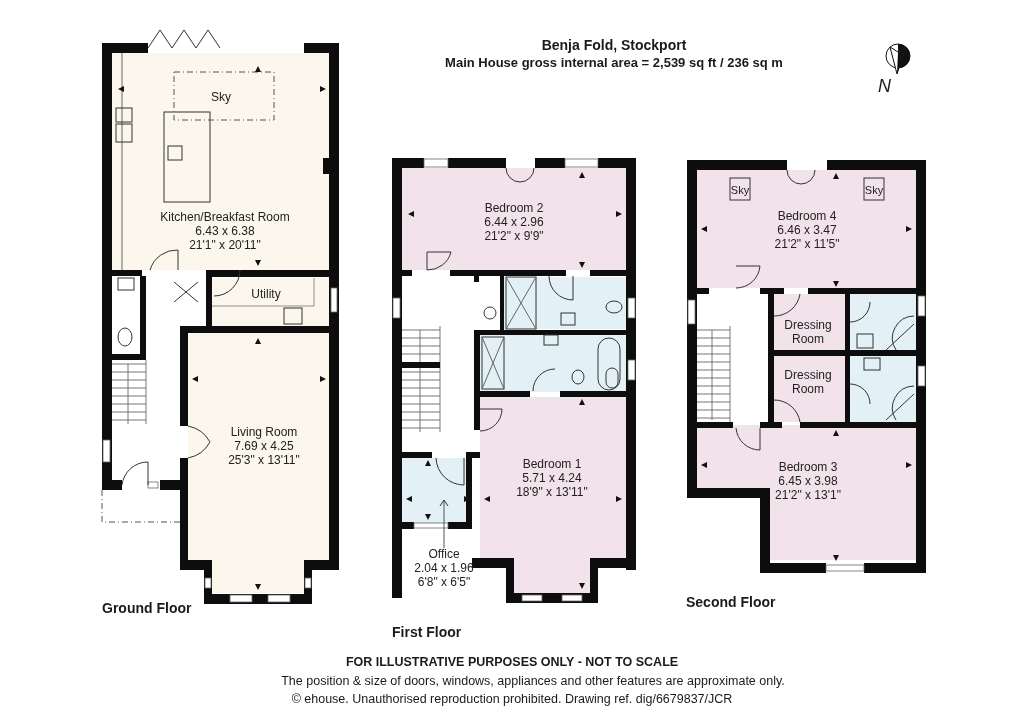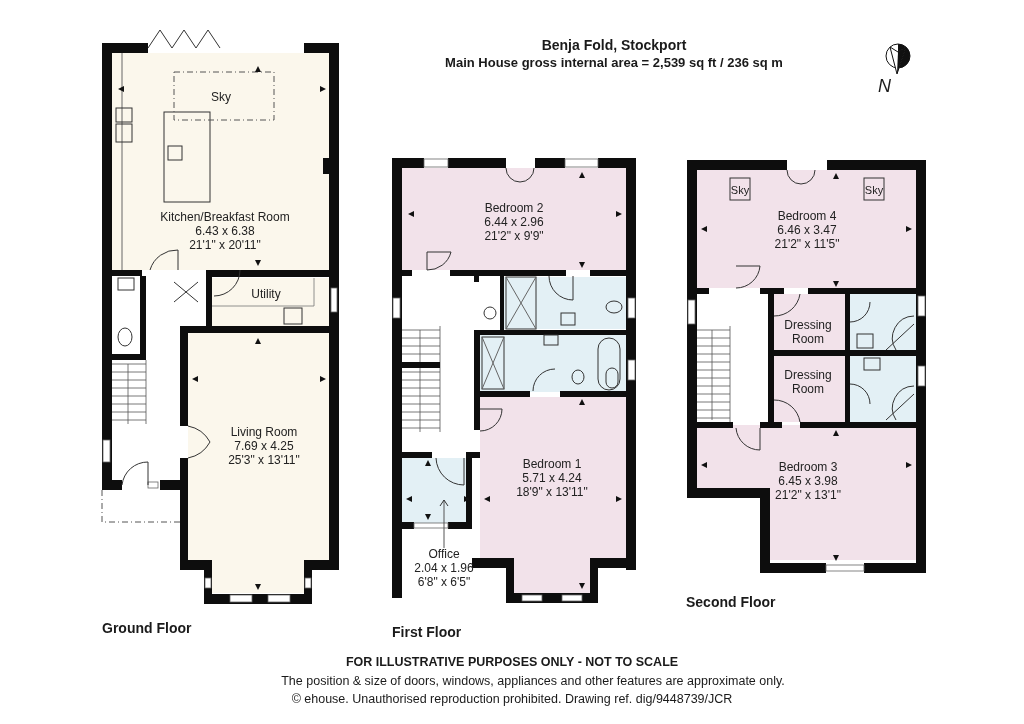--- a/index.html
+++ b/index.html
@@ -337,19 +337,19 @@
     <text class="rlabel" x="808" y="329">Dressing</text>
     <text class="rlabel" x="808" y="343">Room</text>
     <text class="rlabel" x="808" y="379">Dressing</text>
     <text class="rlabel" x="808" y="393">Room</text>
     <text class="rlabel" x="808" y="471">Bedroom 3</text>
     <text class="rlabel" x="808" y="485">6.45 x 3.98</text>
     <text class="rlabel" x="808" y="499">21'2" x 13'1"</text>
   </g>
 </svg>
 
-<div class="floor-label" style="left:102px; top:620px;">Ground Floor</div>
+<div class="floor-label" style="left:102px; top:600px;">Ground Floor</div>
 <div class="floor-label" style="left:392px; top:624px;text-align:center;">First Floor</div>
 <div class="floor-label" style="left:686px; top:594px;text-align:center;">Second Floor</div>
 
 <div class="footer f1">FOR ILLUSTRATIVE PURPOSES ONLY - NOT TO SCALE</div>
 <div class="footer f2">The position &amp; size of doors, windows, appliances and other features are approximate only.</div>
-<div class="footer f3">© ehouse. Unauthorised reproduction prohibited. Drawing ref. dig/9448739/JCR</div>
+<div class="footer f3">© ehouse. Unauthorised reproduction prohibited. Drawing ref. dig/6679837/JCR</div>
 
 </body></html>

